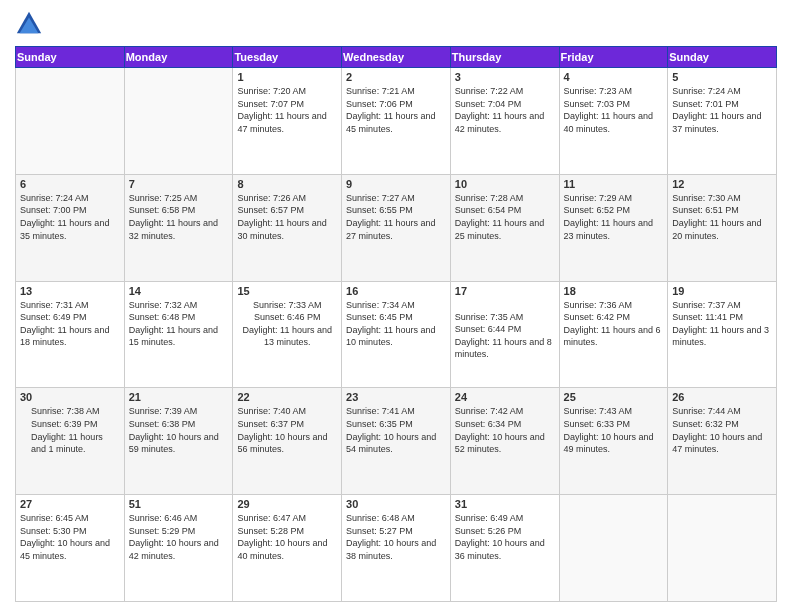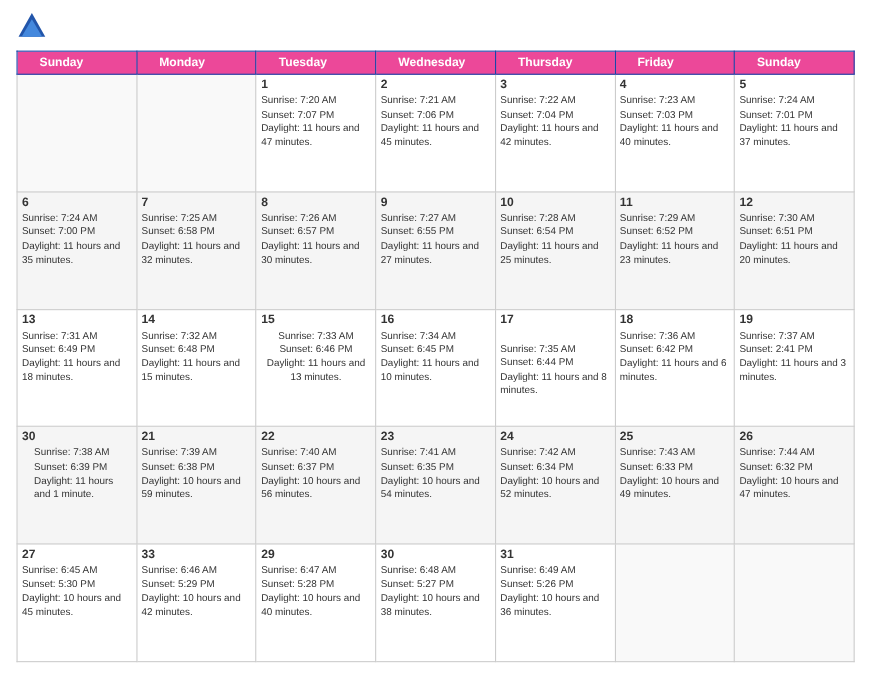--- a/index.html
+++ b/index.html
@@ -59,25 +59,25 @@
       font-size: 14px;
       color: #555;
     }
     .calendar {
       flex: 1;
       border-collapse: collapse;
       width: 100%;
       table-layout: fixed;
     }
     .calendar th {
-      background: #ec4899;
+      background: #6d28d9;
       color: #fff;
       font-size: 11px;
       font-weight: bold;
-      padding: 4px 20px;
+      padding: 4px 1px;
       text-align: left;
       border: 1px solid #1a44aa;
     }
     .calendar td {
       border: 1px solid #ccc;
       vertical-align: top;
       padding: 3px 4px;
       font-size: 9px;
       color: #333;
       background: #fff;
@@ -246,21 +246,21 @@
           </td>
           <td>
             <span class="day-num">18</span>
             <div class="day-info" style="white-space: pre-line;">Sunrise: 7:36 AM
 Sunset: 6:42 PM
 Daylight: 11 hours and 6 minutes.</div>
           </td>
           <td>
             <span class="day-num">19</span>
             <div class="day-info" style="white-space: pre-line;">Sunrise: 7:37 AM
-Sunset: 2:41 PM
+Sunset: 11:41 PM
 Daylight: 11 hours and 3 minutes.</div>
           </td>
         </tr>
         <tr>
           <td>
             <span class="day-num">30</span>
             <div class="day-info" style="white-space: pre-line; margin-left: 11px;">Sunrise: 7:38 AM
 Sunset: 6:39 PM
 Daylight: 11 hours and 1 minute.</div>
           </td>
@@ -302,21 +302,21 @@
           </td>
         </tr>
         <tr>
           <td>
             <span class="day-num">27</span>
             <div class="day-info" style="white-space: pre-line;">Sunrise: 6:45 AM
 Sunset: 5:30 PM
 Daylight: 10 hours and 45 minutes.</div>
           </td>
           <td>
-            <span class="day-num">33</span>
+            <span class="day-num">51</span>
             <div class="day-info" style="white-space: pre-line;">Sunrise: 6:46 AM
 Sunset: 5:29 PM
 Daylight: 10 hours and 42 minutes.</div>
           </td>
           <td>
             <span class="day-num">29</span>
             <div class="day-info" style="white-space: pre-line;">Sunrise: 6:47 AM
 Sunset: 5:28 PM
 Daylight: 10 hours and 40 minutes.</div>
           </td>

